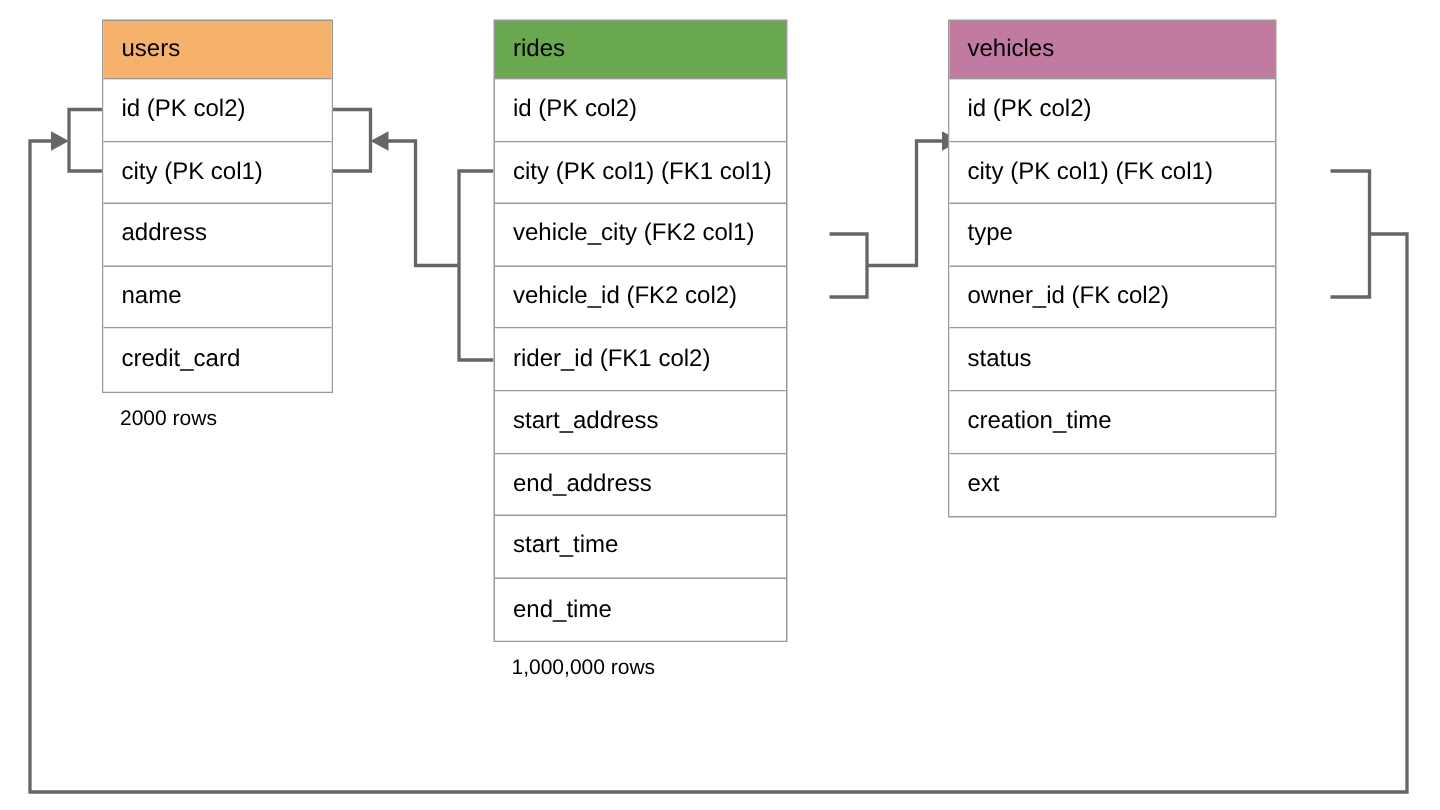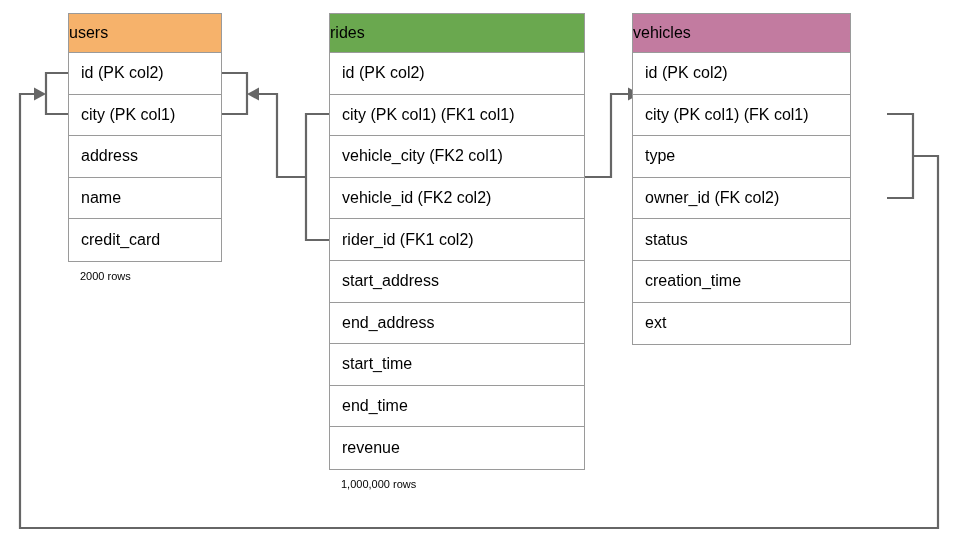--- a/index.html
+++ b/index.html
@@ -32,41 +32,42 @@
   .box {
     border: 1px solid #9a9a9a;
     background: #ffffff;
   }
   .thead {
     height: 39px;
     box-sizing: border-box;
     border-bottom: 1px solid #9a9a9a;
     display: flex;
     align-items: center;
+    padding-left: 12px;
     font-size: 16px;
   }
   .trow {
     height: 41.6px;
     box-sizing: border-box;
     border-bottom: 1px solid #9a9a9a;
     display: flex;
     align-items: center;
     padding-left: 12px;
     font-size: 16px;
     background: #ffffff;
     white-space: nowrap;
     overflow: hidden;
   }
   .rows .trow:last-child {
     border-bottom: none;
   }
   .rowcount {
     margin-top: 8px;
     padding-left: 12px;
-    font-size: 11px;
+    font-size: 14px;
   }
 </style>
 </head>
 <body>
 
 <div class="stage">
 
   <svg class="connectors" viewBox="0 0 960 540" fill="none" stroke="#666666" stroke-width="2.2">
 
     <path d="M222 73 L247 73 L247 114 L222 114"></path>
@@ -92,34 +93,33 @@
           <div class="trow">id (PK col2)</div>
           <div class="trow">city (PK col1)</div>
           <div class="trow">address</div>
           <div class="trow">name</div>
           <div class="trow">credit_card</div>
         </div>
     </div>
     <div class="rowcount">2000 rows</div>
   </div>
 
-  <div class="table" style="left:329px; top:13px; width:256px">
+  <div class="table" style="left:329px; top:13px; width:196px">
     <div class="box">
       <div class="thead" style="background: rgb(106, 168, 79);">rides</div>
       <div class="rows">
           <div class="trow">id (PK col2)</div>
           <div class="trow">city (PK col1) (FK1 col1)</div>
           <div class="trow">vehicle_city (FK2 col1)</div>
           <div class="trow">vehicle_id (FK2 col2)</div>
           <div class="trow">rider_id (FK1 col2)</div>
           <div class="trow">start_address</div>
           <div class="trow">end_address</div>
           <div class="trow">start_time</div>
           <div class="trow">end_time</div>
-          <div class="trow">revenue</div>
         </div>
     </div>
     <div class="rowcount">1,000,000 rows</div>
   </div>
 
   <div class="table" style="left:632px; top:13px; width:219px">
     <div class="box">
       <div class="thead" style="background: rgb(194, 123, 160);">vehicles</div>
       <div class="rows">
           <div class="trow">id (PK col2)</div>

